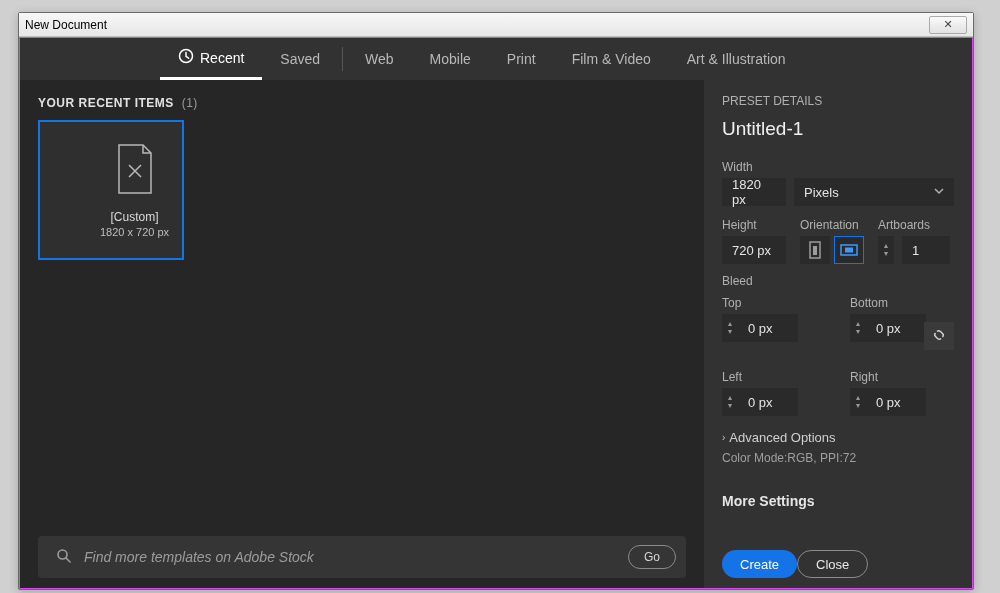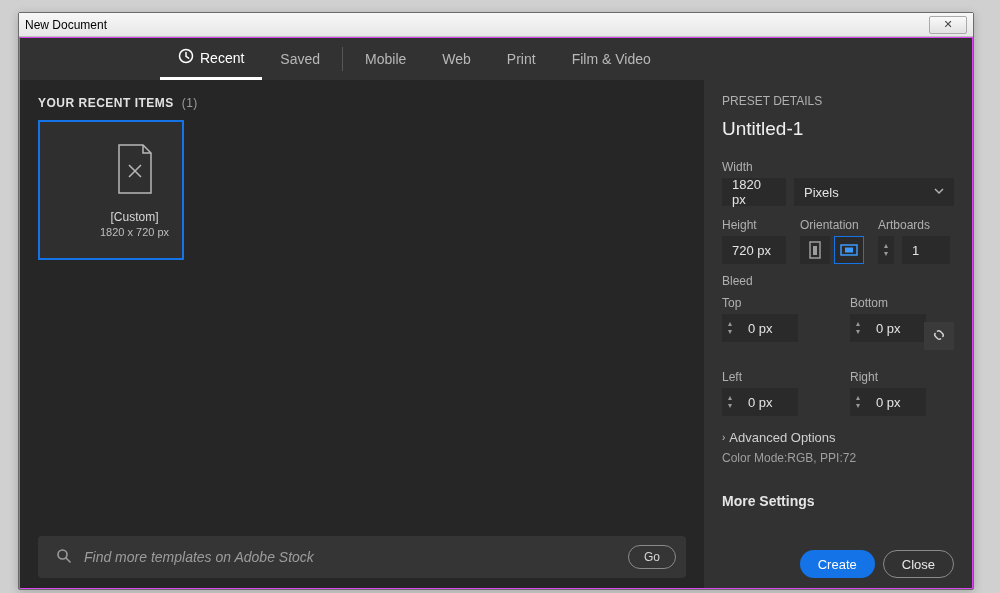--- a/index.html
+++ b/index.html
@@ -110,21 +110,21 @@
   .linkbtn {
     width: 30px; height: 28px; background: #3a3a3a; display: flex;
     align-items: center; justify-content: center; color: #d6d6d6;
     position: absolute;
   }
   .advrow { display: flex; align-items: center; margin-top: 14px; color: #d0d0d0; font-size: 13px; }
   .advrow .caret { margin-right: 4px; font-size: 10px; color: #c0c0c0; }
   .modeinfo { font-size: 12px; color: #9f9f9f; margin-top: 6px; }
   .moresettings { font-size: 14px; color: #e5e5e5; font-weight: 600; margin-top: 28px; }
   .footerbtns {
-    margin-top: auto; display: flex; justify-content: flex-end; gap: 8px;
+    margin-top: auto; display: flex; 
     padding-top: 12px;
   }
   .btn {
     height: 28px; padding: 0 18px; display: flex; align-items: center;
     font-size: 13px; border-radius: 14px;
   }
   .btn.primary { background: #1473e6; color: #fff; }
   .btn.secondary { border: 1px solid #8a8a8a; color: #e8e8e8; }
   .subcols { display: flex; gap: 14px; }
   .subcol { display: flex; flex-direction: column; }
@@ -152,30 +152,33 @@
               <path d="M8 4.5 V8.4 L10.6 10.2" stroke="#fff" stroke-width="1.5" fill="none" stroke-linecap="round"></path>
             </svg>
         </span>
         <span>Recent</span>
       </div>
       <div class="tab">
         <span>Saved</span>
       </div>
       <div class="tabsep"></div>
       <div class="tab">
+        <span>Web</span>
+      </div>
+      <div class="tab">
         <span>Mobile</span>
       </div>
       <div class="tab">
-        <span>Web</span>
-      </div>
-      <div class="tab">
         <span>Print</span>
       </div>
       <div class="tab">
         <span>Film &amp; Video</span>
+      </div>
+      <div class="tab">
+        <span>Art &amp; Illustration</span>
       </div>
     </div>
 
     <div class="mainrow">
 
       <div class="leftcol">
         <div class="recenthdr">
           <span>YOUR RECENT ITEMS</span>
           <span class="count">(1)</span>
         </div>

